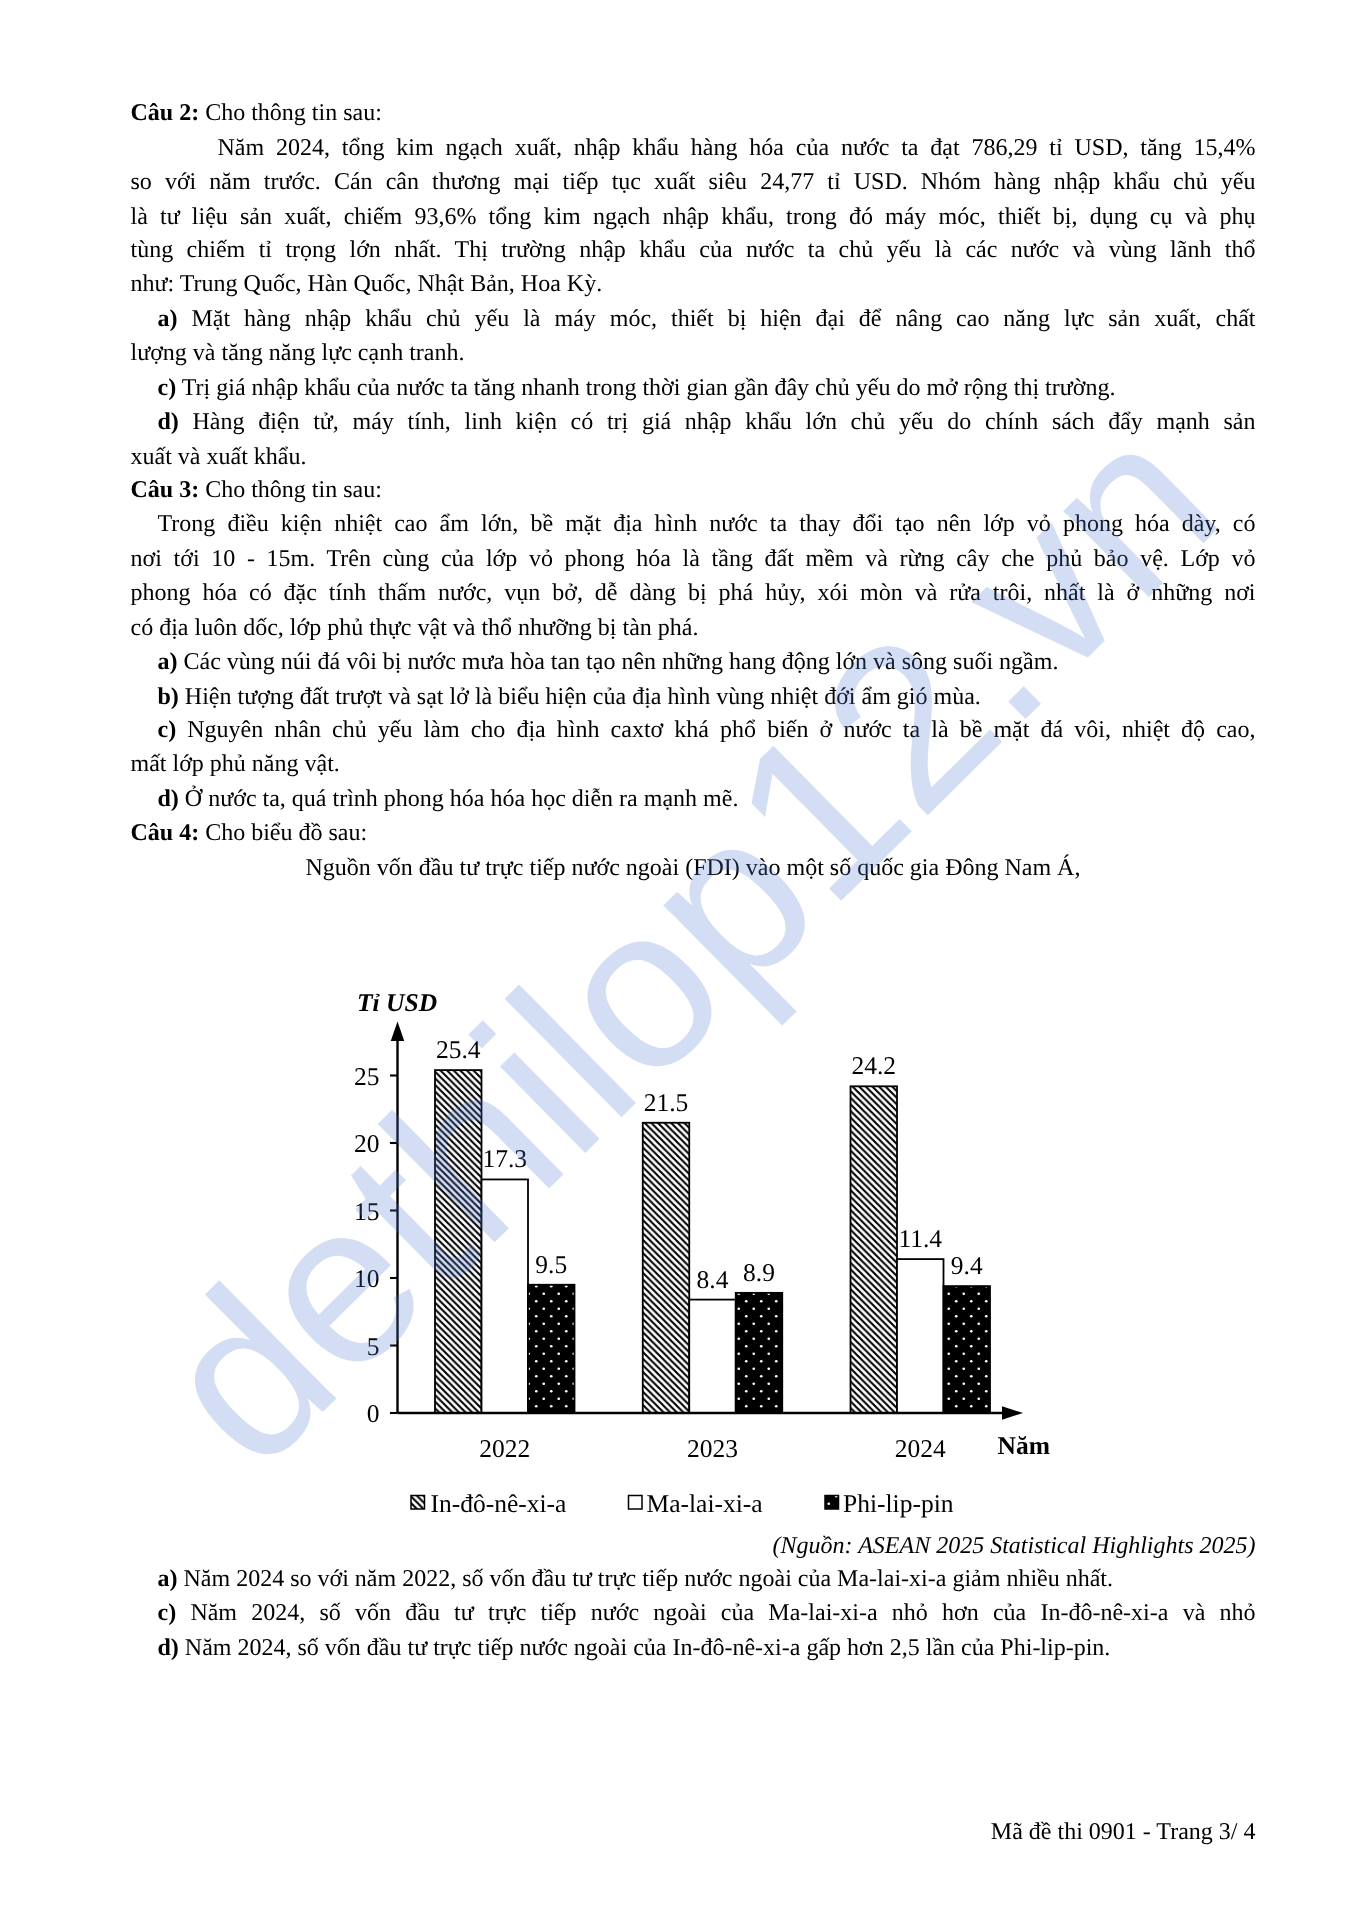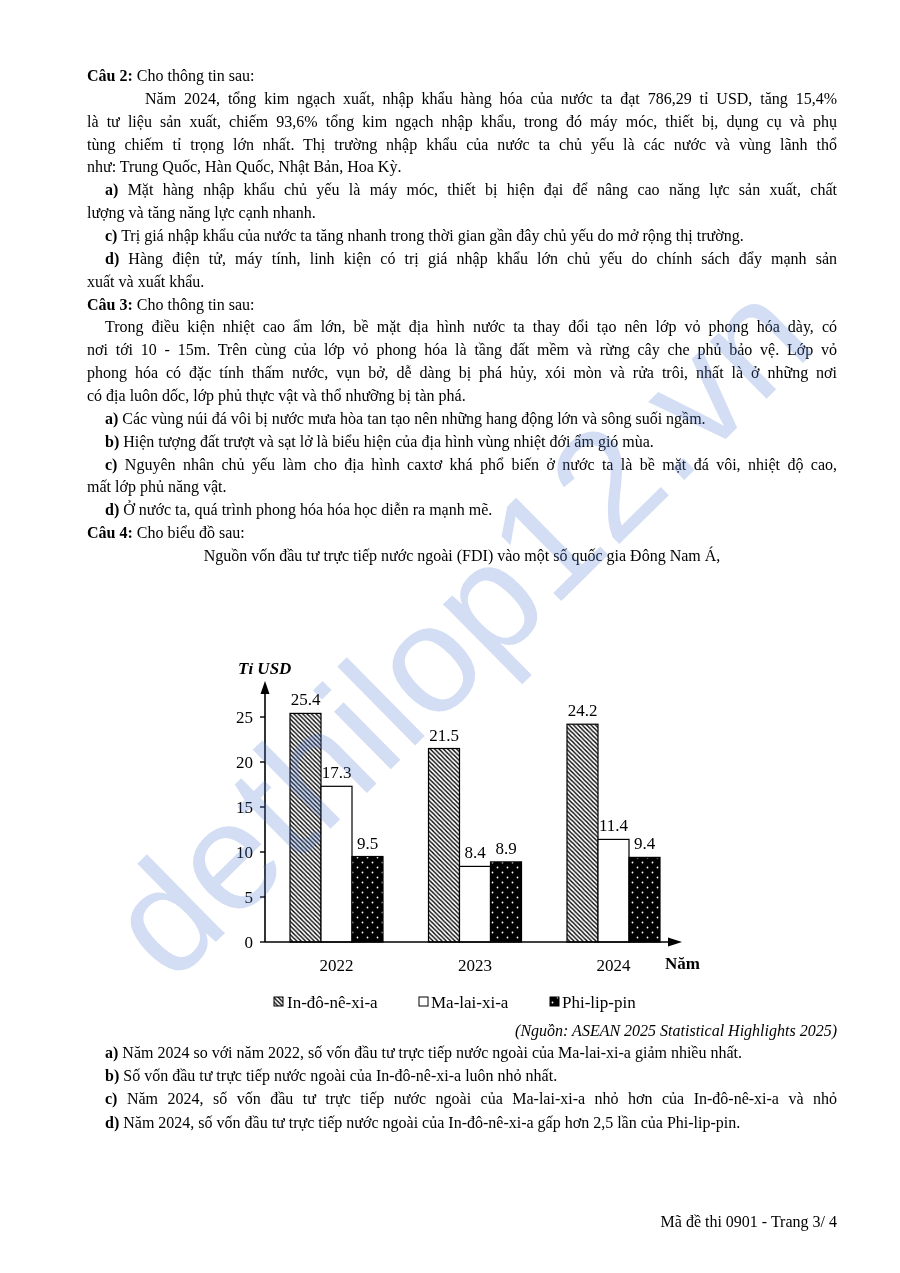--- a/index.html
+++ b/index.html
@@ -23,25 +23,26 @@
         font-family:"Liberation Sans", "DejaVu Sans", sans-serif; font-size:153px; line-height:1;
         color:rgba(79,123,211,0.25); white-space:nowrap; pointer-events:none; z-index:10; }
 </style>
 </head>
 <body>
 
 <div class="flow">
 
   <div class="ln l"><b>Câu 2:</b> <span>Cho thông tin sau:</span></div>
   <div class="ln j ind1">Năm 2024, tổng kim ngạch xuất, nhập khẩu hàng hóa của nước ta đạt 786,29 tỉ USD, tăng 15,4%</div>
+  <div class="ln j">so với năm trước. Cán cân thương mại tiếp tục xuất siêu 24,77 tỉ USD. Nhóm hàng nhập khẩu chủ yếu</div>
   <div class="ln j">là tư liệu sản xuất, chiếm 93,6% tổng kim ngạch nhập khẩu, trong đó máy móc, thiết bị, dụng cụ và phụ</div>
   <div class="ln j">tùng chiếm tỉ trọng lớn nhất. Thị trường nhập khẩu của nước ta chủ yếu là các nước và vùng lãnh thổ</div>
   <div class="ln l">như: Trung Quốc, Hàn Quốc, Nhật Bản, Hoa Kỳ.</div>
   <div class="ln j ind2"><b>a)</b> <span>Mặt hàng nhập khẩu chủ yếu là máy móc, thiết bị hiện đại để nâng cao năng lực sản xuất, chất</span></div>
-  <div class="ln l">lượng và tăng năng lực cạnh nhanh.</div>
+  <div class="ln l">lượng và tăng năng lực cạnh tranh.</div>
   <div class="ln l ind2"><b>c)</b> <span>Trị giá nhập khẩu của nước ta tăng nhanh trong thời gian gần đây chủ yếu do mở rộng thị trường.</span></div>
   <div class="ln j ind2"><b>d)</b> <span>Hàng điện tử, máy tính, linh kiện có trị giá nhập khẩu lớn chủ yếu do chính sách đẩy mạnh sản</span></div>
   <div class="ln l">xuất và xuất khẩu.</div>
 
   <div class="ln l"><b>Câu 3:</b> <span>Cho thông tin sau:</span></div>
   <div class="ln j ind2">Trong điều kiện nhiệt cao ẩm lớn, bề mặt địa hình nước ta thay đổi tạo nên lớp vỏ phong hóa dày, có</div>
   <div class="ln j">nơi tới 10 - 15m. Trên cùng của lớp vỏ phong hóa là tầng đất mềm và rừng cây che phủ bảo vệ. Lớp vỏ</div>
   <div class="ln j">phong hóa có đặc tính thấm nước, vụn bở, dễ dàng bị phá hủy, xói mòn và rửa trôi, nhất là ở những nơi</div>
   <div class="ln l">có địa luôn dốc, lớp phủ thực vật và thổ nhưỡng bị tàn phá.</div>
   <div class="ln l ind2"><b>a)</b> <span>Các vùng núi đá vôi bị nước mưa hòa tan tạo nên những hang động lớn và sông suối ngầm.</span></div>
@@ -111,20 +112,19 @@
     <rect x="419" y="357" width="9" height="9" fill="#ffffff" stroke="#000" stroke-width="1"></rect>
     <text x="431" y="368">Ma-lai-xi-a</text>
     <rect x="550" y="357" width="9" height="9" fill="url(#dots)" stroke="#000" stroke-width="1"></rect>
     <text x="562" y="368">Phi-lip-pin</text>
   </svg>
 
 <div class="src">(Nguồn: ASEAN 2025 Statistical Highlights 2025)</div>
 
 <div class="q4s">
   <div class="ln l ind2"><b>a)</b> <span>Năm 2024 so với năm 2022, số vốn đầu tư trực tiếp nước ngoài của Ma-lai-xi-a giảm nhiều nhất.</span></div>
-  <div class="ln l ind2"><b>b)</b> <span>Số vốn đầu tư trực tiếp nước ngoài của In-đô-nê-xi-a luôn nhỏ nhất.</span></div>
   <div class="ln j ind2"><b>c)</b> <span>Năm 2024, số vốn đầu tư trực tiếp nước ngoài của Ma-lai-xi-a nhỏ hơn của In-đô-nê-xi-a và nhỏ</span></div>
   <div class="ln l ind2"><b>d)</b> <span>Năm 2024, số vốn đầu tư trực tiếp nước ngoài của In-đô-nê-xi-a gấp hơn 2,5 lần của Phi-lip-pin.</span></div>
 </div>
 
 <div class="footer">Mã đề thi 0901 - Trang 3/ 4</div>
 
 <div class="wm">dethilop12.vn</div>
 
 </body></html>

